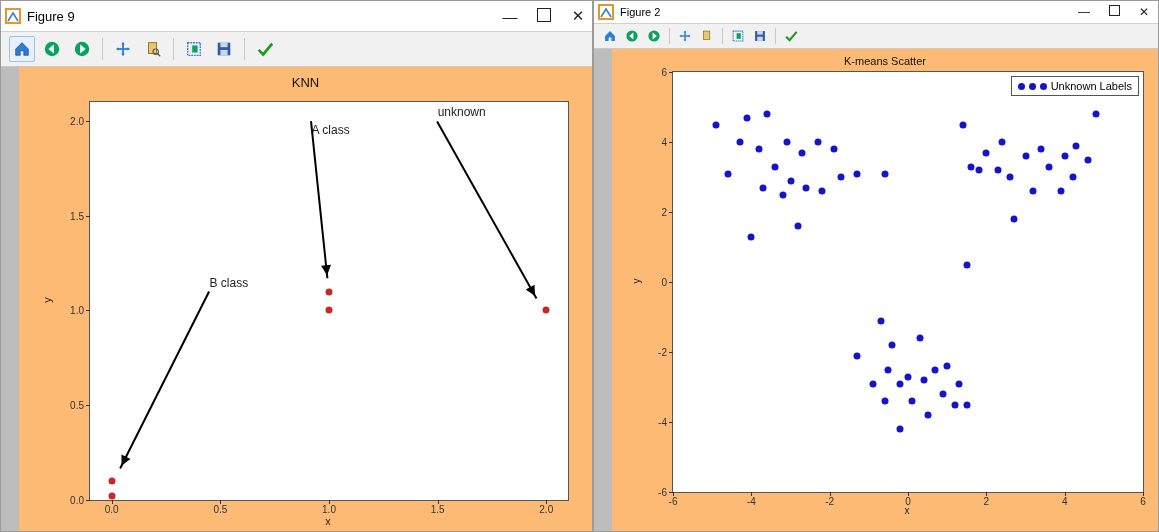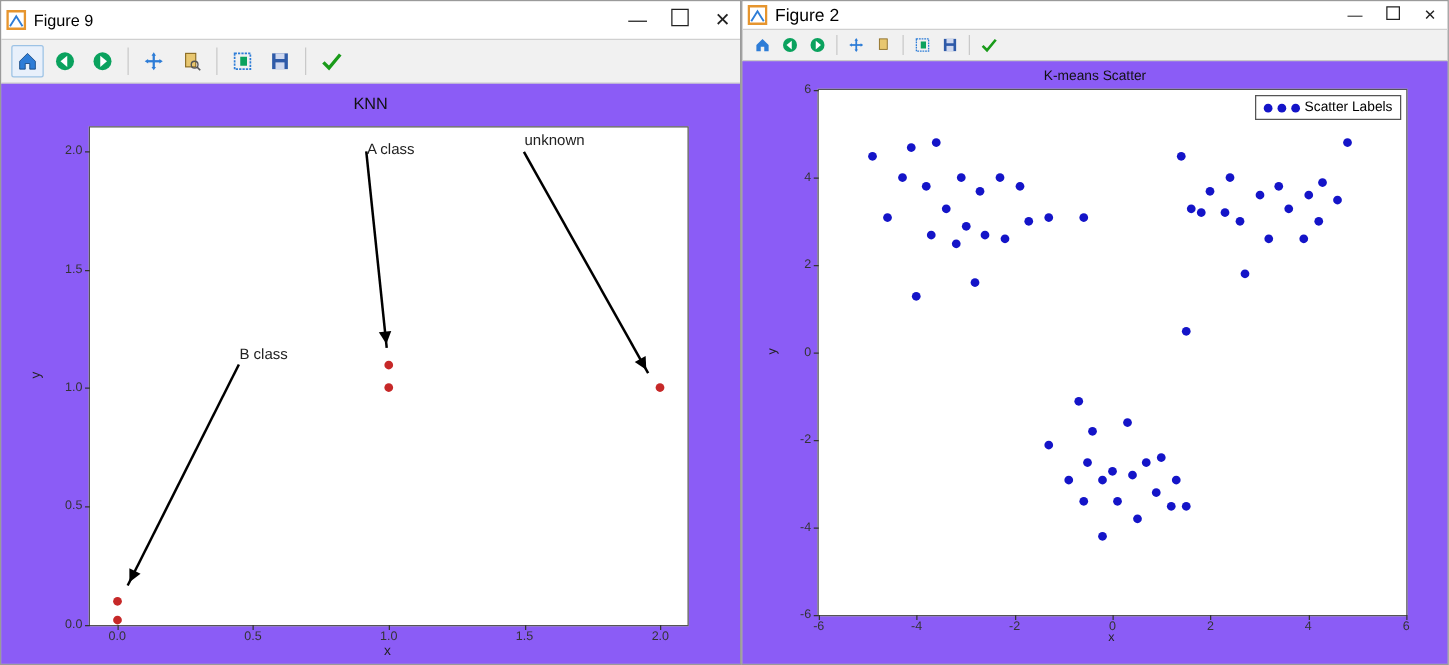--- a/index.html
+++ b/index.html
@@ -11,21 +11,21 @@
   .tb-left{display:flex;align-items:center;gap:6px;}
   .tb-title{font-size:13px;color:#000;}
   .tb-right{display:flex;align-items:center;gap:18px;font-size:15px;color:#222;}
   .tb-btn{cursor:default;width:16px;text-align:center;}
   .max-btn{width:12px;height:12px;border:1px solid #222;display:inline-block;}
   .mpl-icon{width:16px;height:16px;display:inline-block;}
   .toolbar{height:34px;background:#f1f1f1;border-bottom:1px solid #c9c9c9;display:flex;align-items:center;gap:4px;padding:0 8px;}
   .tbi{width:24px;height:24px;display:flex;align-items:center;justify-content:center;border:1px solid transparent;border-radius:2px;}
   .tbi.active{border:1px solid #9cc2e5;background:#e8f0fb;}
   .sep{width:1px;height:22px;background:#c9c9c9;margin:0 3px;}
-  .plot-wrap{flex:1;position:relative;background:#8b5cf6;}
+  .plot-wrap{flex:1;position:relative;background:#fdba74;margin-left:18px;}
   .plot{position:absolute;background:#fff;border:1px solid #555;}
   .plot-area{position:absolute;left:0;top:0;width:100%;height:100%;}
   .title{position:absolute;font-size:13px;color:#111;left:0;width:100%;text-align:center;}
   .ylabel{position:absolute;left:-36px;top:50%;transform:translate(-50%,-50%) rotate(-90deg);font-size:11px;color:#222;}
   .xlabel{position:absolute;left:0;width:100%;text-align:center;bottom:-32px;font-size:11px;color:#222;}
   .tick{position:absolute;font-size:10px;color:#333;}
   .tickx{top:100%;margin-top:4px;transform:translateX(-50%);}
   .ticky{right:100%;margin-right:6px;transform:translateY(-50%);}
   .pt{position:absolute;width:7px;height:7px;border-radius:50%;transform:translate(-50%,-50%);}
   .red{background:#c62828;}
@@ -134,21 +134,21 @@
           <div style="position: absolute; height: 1px; width: 4px; background: rgb(51, 51, 51); right: 100%; top: 208.476px;"></div>
           <div class="tick ticky" style="top: 113.714px;">1.5</div>
           <div style="position: absolute; height: 1px; width: 4px; background: rgb(51, 51, 51); right: 100%; top: 113.714px;"></div>
           <div class="tick ticky" style="top: 18.9524px;">2.0</div>
           <div style="position: absolute; height: 1px; width: 4px; background: rgb(51, 51, 51); right: 100%; top: 18.9524px;"></div>
           <div class="pt red" style="left: 21.7273px; top: 379.048px;"></div>
           <div class="pt red" style="left: 21.7273px; top: 394.21px;"></div>
           <div class="pt red" style="left: 239px; top: 208.476px;"></div>
           <div class="pt red" style="left: 239px; top: 189.524px;"></div>
           <div class="pt red" style="left: 456.273px; top: 208.476px;"></div>
-          <div class="ann" style="left: 221.618px; top: 10px; text-align: right;">A class</div>
+          <div class="ann" style="left: 221.618px; top: 21px; text-align: right;">A class</div>
           <div class="arrow" style="left: 221.618px; top: 18.9524px; width: 157.684px; transform: rotate(84.0501deg);"></div>
           <div class="ann" style="left: 119.5px; top: 173.524px;">B class</div>
           <div class="arrow" style="left: 119.5px; top: 189.524px; width: 197.907px; transform: rotate(116.703deg);"></div>
           <div class="ann" style="left: 347.636px; top: 2.95238px;">unknown</div>
           <div class="arrow" style="left: 347.636px; top: 18.9524px; width: 203.01px; transform: rotate(60.6854deg);"></div>
         </div>
     </div>
     <div class="ylabel" style="left:28px;top:233px;">y</div>
     <div class="xlabel" style="top:448px;left:70px;width:478px;">x</div>
   </div>
@@ -156,21 +156,21 @@
 
 <div class="win win-right">
   <div class="titlebar" style="height:22px;">
     <div class="tb-left">
       <span class="mpl-icon">
         <svg viewBox="0 0 16 16">
             <rect x="1" y="1" width="14" height="14" fill="none" stroke="#e6952e" stroke-width="2"></rect>
             <path d="M3 13 L8 5 L13 13" stroke="#2e7dd7" stroke-width="1.5" fill="none"></path>
           </svg>
       </span>
-      <span class="tb-title" style="font-size:14px;">Figure 2</span>
+      <span class="tb-title" style="font-size:11px;">Figure 2</span>
     </div>
     <div class="tb-right" style="gap:14px;font-size:12px;">
       <span class="tb-btn">—</span>
       <span class="tb-btn"><span class="max-btn" style="width:9px;height:9px;"></span></span>
       <span class="tb-btn">✕</span>
     </div>
   </div>
 
   <div class="toolbar" style="height:24px;padding:0 6px;gap:2px;">
     <span class="tbi" style="width:18px;height:18px;">
@@ -314,19 +314,19 @@
           <div class="pt blue" style="left: 270.25px; top: 322px;"></div>
           <div class="pt blue" style="left: 274.167px; top: 294px;"></div>
           <div class="pt blue" style="left: 282px; top: 332.5px;"></div>
           <div class="pt blue" style="left: 285.917px; top: 311.5px;"></div>
           <div class="pt blue" style="left: 293.75px; top: 332.5px;"></div>
         </div>
       <div class="legend">
         <span class="dot"></span>
         <span class="dot"></span>
         <span class="dot"></span>
-        <span>Scatter Labels</span>
+        <span>Unknown Labels</span>
       </div>
     </div>
     <div class="ylabel" style="left:24px;top:232px;font-size:10px;">y</div>
     <div class="xlabel" style="top:456px;left:60px;width:470px;font-size:10px;">x</div>
   </div>
 </div>
 
 </body></html>

